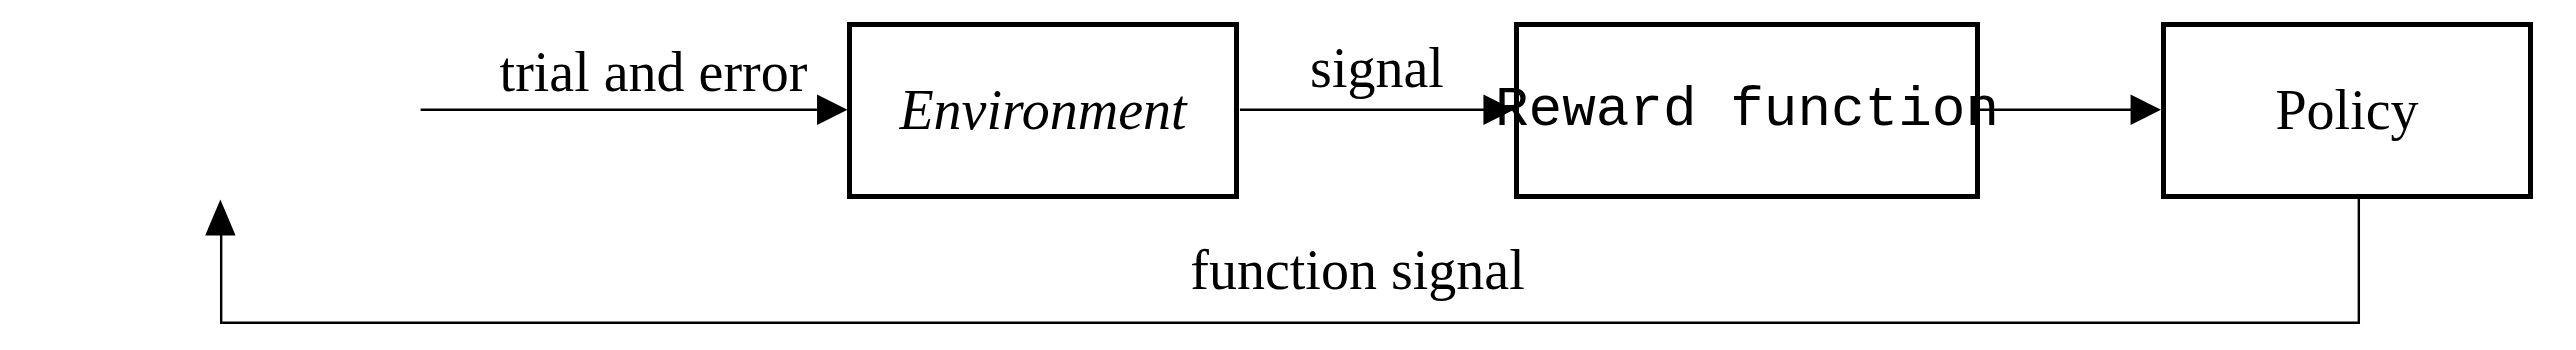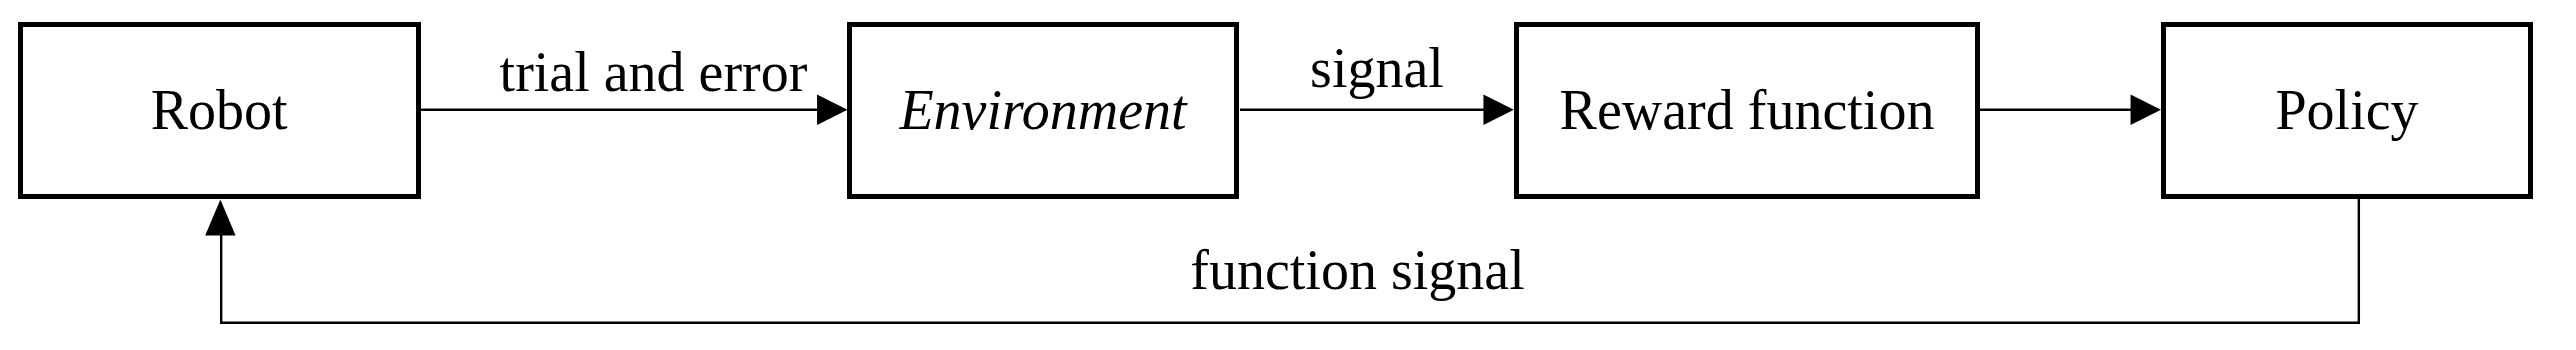--- a/index.html
+++ b/index.html
@@ -32,21 +32,21 @@
     background: #ffffff;
     display: flex;
     align-items: center;
     justify-content: center;
     font-size: 56px;
     line-height: 1;
     white-space: nowrap;
   }
   .node-robot       { left: 17.6px;   width: 403px; }
   .node-environment { left: 847px; width: 392px; font-style: italic; }
-  .node-reward      { left: 1514px; width: 466px; }
+  .node-reward      { left: 1514px; width: 466px; font-family: Liberation Mono, monospace; }
   .node-policy      { left: 2161px; width: 372px; }
 
   .edge-label {
     position: absolute;
     font-size: 56px;
     line-height: 64px;
     height: 64px;
     text-align: center;
     white-space: nowrap;
   }
@@ -75,23 +75,20 @@
       <line x1="2472" y1="137" x2="2662" y2="137" stroke="#000000" stroke-width="3"></line>
       <polygon points="2698,137 2660,118 2660,156" fill="#000000"></polygon>
     </g>
 
     <g>
       <polyline points="2945,246 2945,403 276,403 276,290" fill="none" stroke="#000000" stroke-width="3"></polyline>
       <polygon points="275,249 256,294 294,294" fill="#000000"></polygon>
     </g>
   </svg>
 
-  <div class="node node-robot">
-    <span>Robot</span>
-  </div>
 
   <div class="node node-environment">
     <span>Environment</span>
   </div>
 
   <div class="node node-reward">
     <span>Reward function</span>
   </div>
 
   <div class="node node-policy">

